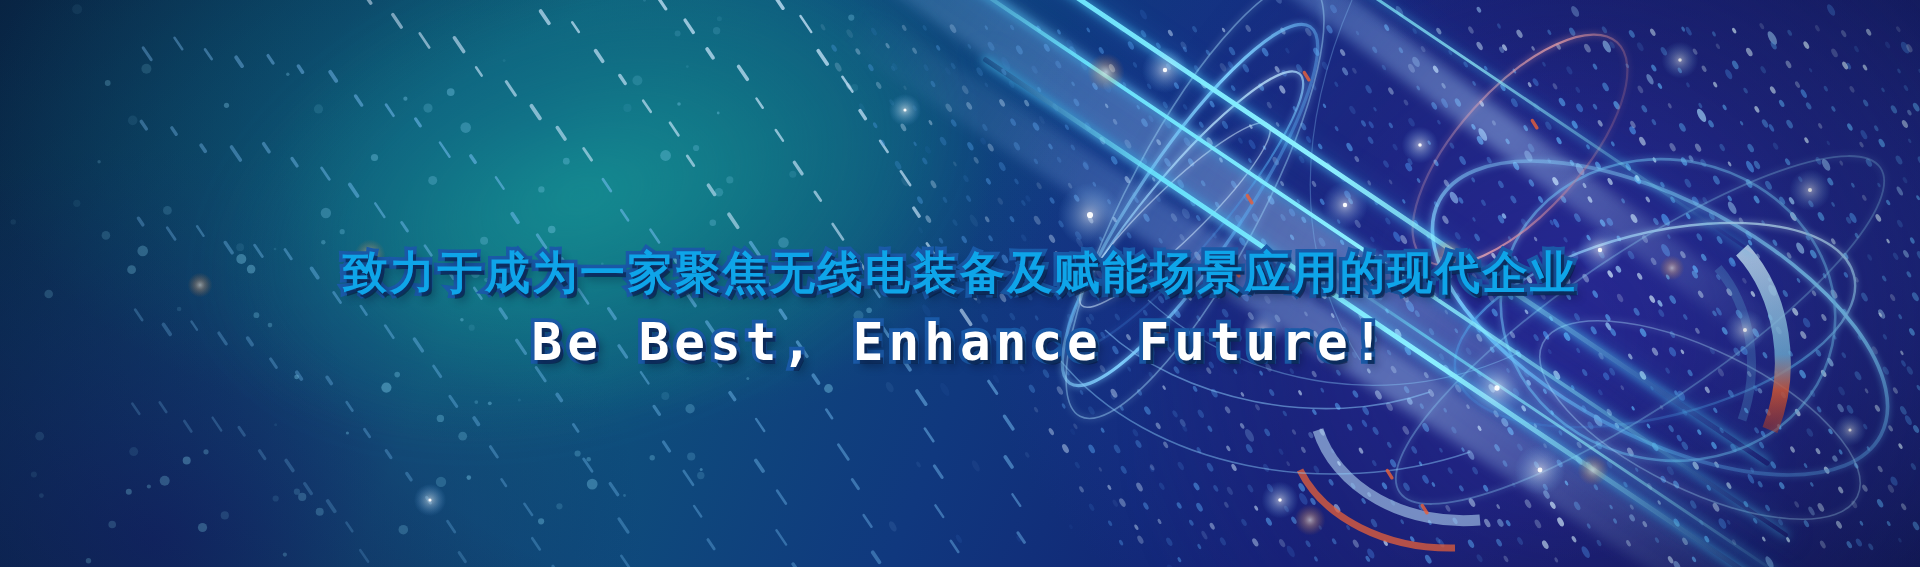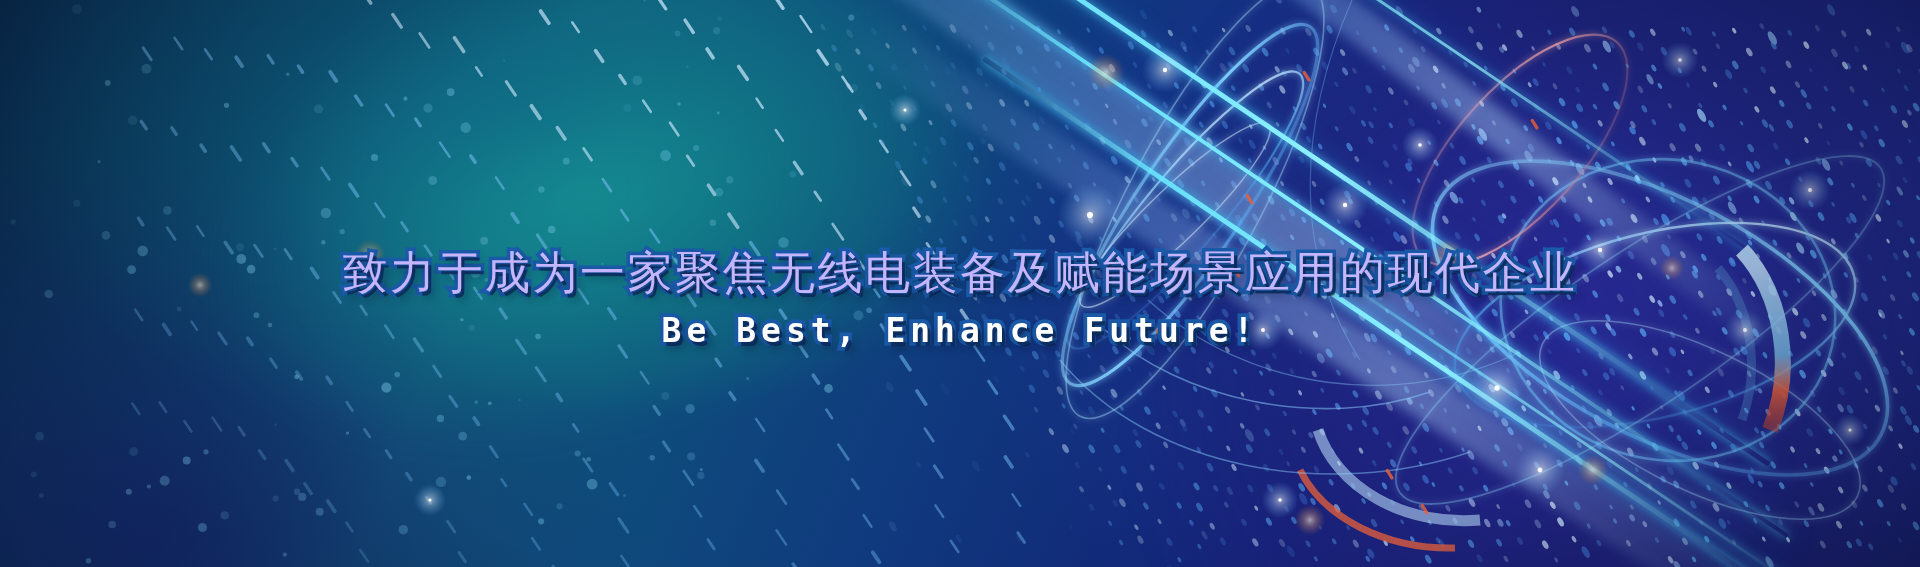--- a/index.html
+++ b/index.html
@@ -68,34 +68,34 @@
     position:absolute;
     left:0; right:0;
     top:243px;
     text-align:center;
     z-index:40;
     pointer-events:none;
   }
   .line-cn{
     font-family:"DejaVu Sans", sans-serif;
     font-size:45px;
-    font-weight:normal;
+    font-weight:bold;
     letter-spacing:2.5px;
-    color:#c4b5fd;
+    color:#0ea5e9;
     line-height:1.34;
     white-space:nowrap;
     -webkit-text-stroke:7px #1a5aa8;
     paint-order:stroke fill;
     text-shadow:
        3px 4px 0 rgba(6,22,54,.55),
        5px 6px 9px rgba(4,16,44,.45);
   }
   .line-en{
     font-family:"DejaVu Sans Mono", monospace;
-    font-size:33px;
+    font-size:51px;
     font-weight:bold;
     letter-spacing:5px;
     color:#ffffff;
     line-height:1.28;
     margin-top:7px;
     white-space:nowrap;
     -webkit-text-stroke:7.5px #1a5aa8;
     paint-order:stroke fill;
     text-shadow:
        3px 4px 0 rgba(6,22,54,.55),

